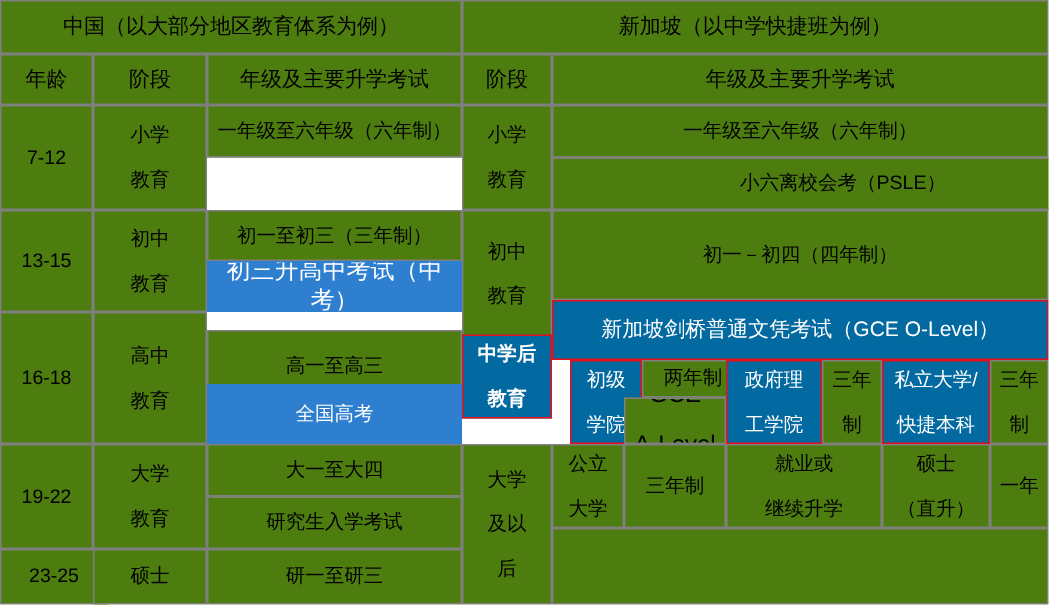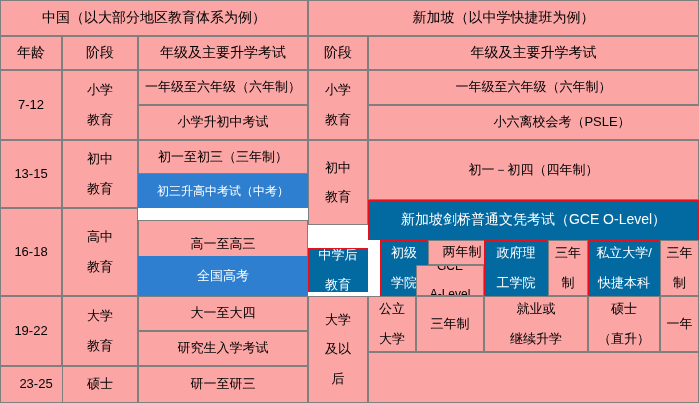--- a/index.html
+++ b/index.html
@@ -21,37 +21,37 @@
     box-sizing: border-box;
     border: 1px solid #7f7f7f;
     display: flex;
     align-items: center;
     justify-content: center;
     text-align: center;
     font-size: 13px;
     color: #000000;
     line-height: 1.25;
     overflow: hidden;
-    background: #fca5a5;
+    background: #4d7c0f;
   }
   .cell.blue {
     background: #2f7fd0;
     color: #ffffff;
     border-color: #2f7fd0;
   }
   .cell.red {
     background: #0369a1;
     color: #ffffff;
     border-color: #e8101b;
   }
   .cell.hdr {
     font-size: 14px;
   }
   .cell.small {
-    font-size: 12px;
+    font-size: 16px;
   }
   .cell.wrap {
     display: flex;
     flex-direction: column;
     align-items: center;
     justify-content: center;
     gap: 13px;
   }
 </style>
 </head>
@@ -86,38 +86,37 @@
     <span>高中</span>
     <span>教育</span>
   </div>
   <div class="cell wrap" style="left:62px; top:296px; width:76px; height:70px;">
     <span>大学</span>
     <span>教育</span>
   </div>
   <div class="cell" style="left:62px; top:366px; width:76px; height:37px;">硕士</div>
 
   <div class="cell" style="left:138px; top:70px; width:170px; height:35px;">一年级至六年级（六年制）</div>
-  <div class="cell" style="left:138px; top:105px; width:170px; height:35px;">小学升初中考试</div>
   <div class="cell" style="left:138px; top:140px; width:170px; height:34px;">初一至初三（三年制）</div>
   <div class="cell blue small" style="left:138px; top:174px; width:170px; height:34px;">初三升高中考试（中考）</div>
   <div class="cell" style="left:138px; top:220px; width:170px; height:48px;">高一至高三</div>
   <div class="cell blue" style="left:138px; top:256px; width:170px; height:40px;">全国高考</div>
   <div class="cell" style="left:138px; top:296px; width:170px; height:35px;">大一至大四</div>
   <div class="cell" style="left:138px; top:331px; width:170px; height:35px;">研究生入学考试</div>
   <div class="cell" style="left:138px; top:366px; width:170px; height:37px;">研一至研三</div>
 
   <div class="cell wrap" style="left:308px; top:70px; width:60px; height:70px;">
     <span>小学</span>
     <span>教育</span>
   </div>
   <div class="cell wrap" style="left:308px; top:140px; width:60px; height:85px;">
     <span>初中</span>
     <span>教育</span>
   </div>
-  <div class="cell red wrap" style="left:308px; top:248px; width:60px; height:44px;">
+  <div class="cell red wrap" style="left:308px; top:223px; width:60px; height:56px;font-weight:bold;">
     <span>中学后</span>
     <span>教育</span>
   </div>
   <div class="cell wrap" style="left:308px; top:296px; width:60px; height:107px;">
     <span>大学</span>
     <span>及以</span>
     <span>后</span>
   </div>
 
   <div class="cell" style="left:368px; top:70px; width:331px; height:35px;">一年级至六年级（六年制）</div>

